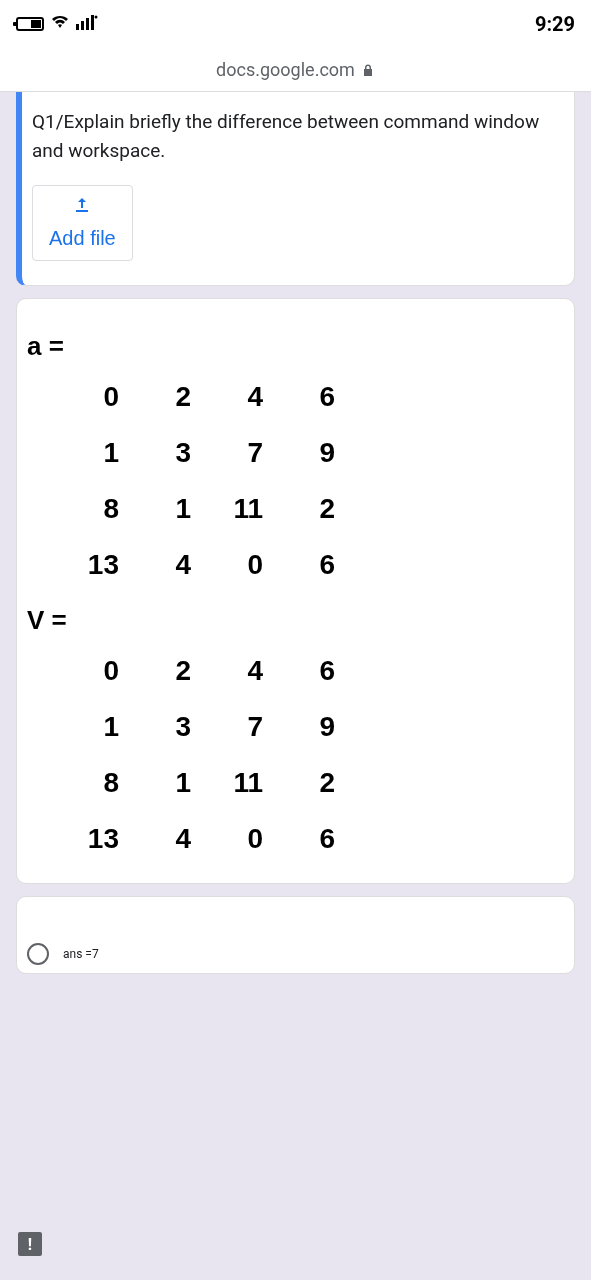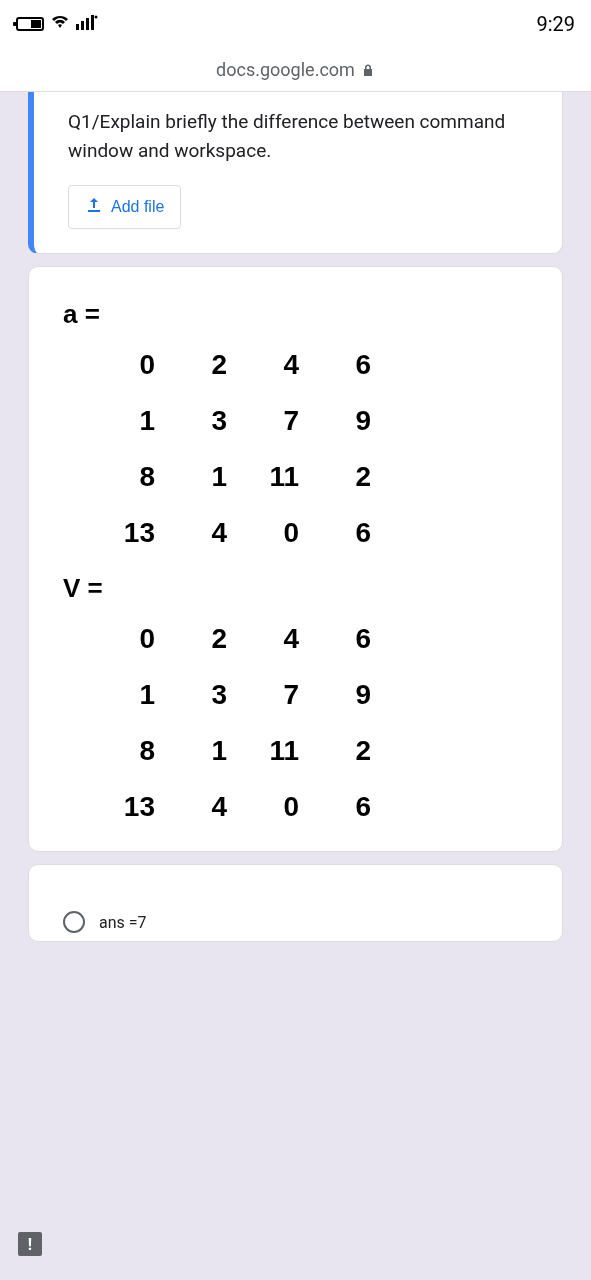--- a/index.html
+++ b/index.html
@@ -19,21 +19,21 @@
       justify-content: space-between;
       padding: 0 16px;
     }
     .status-left {
       display: flex;
       align-items: center;
       gap: 6px;
     }
     .status-right {
       font-size: 20px;
-      font-weight: 400;
+      font-weight: 700;
       color: #000;
     }
     .url-bar {
       height: 44px;
       background: #fff;
       display: flex;
       align-items: center;
       justify-content: center;
       gap: 6px;
       font-size: 18px;
@@ -41,22 +41,22 @@
       border-bottom: 1px solid #ddd;
       text-align: center;
     }
     .content {
       padding: 0 8px;
     }
     .card {
       background: #fff;
       border-radius: 10px;
       border: 1px solid #ddd;
-      margin: 12px 20px;
-      padding: 24px 34px;
+      margin: 12px 8px;
+      padding: 24px 10px;
       position: relative;
     }
     .card-first {
       margin-top: 0;
       border-radius: 0 0 10px 10px;
       border-top: none;
       padding-top: 16px;
       border-left: 6px solid #4285f4;
     }
     .question-text {
@@ -65,24 +65,25 @@
       line-height: 1.5;
       margin-bottom: 20px;
     }
     .add-file-btn {
       display: inline-flex;
       align-items: center;
       gap: 8px;
       border: 1px solid #dadce0;
       border-radius: 4px;
       padding: 10px 16px;
-      font-size: 16px;
+      font-size: 20px;
       color: #1a73e8;
       background: #fff;
       cursor: pointer;
+      flex-direction: column;
     }
     .matrix-display {
       font-family: "Arial", sans-serif;
       font-size: 28px;
       font-weight: 700;
       color: #000;
       line-height: 1.0;
     }
     .matrix-label {
       font-size: 26px;
@@ -107,21 +108,21 @@
       color: #202124;
     }
     .required {
       color: #d93025;
     }
     .radio-row {
       display: flex;
       align-items: center;
       gap: 14px;
       margin-top: 22px;
-      font-size: 16px;
+      font-size: 12px;
       color: #202124;
     }
     .radio-circle {
       width: 22px;
       height: 22px;
       border: 2px solid #5f6368;
       border-radius: 50%;
       flex-shrink: 0;
     }
     .feedback-badge {

